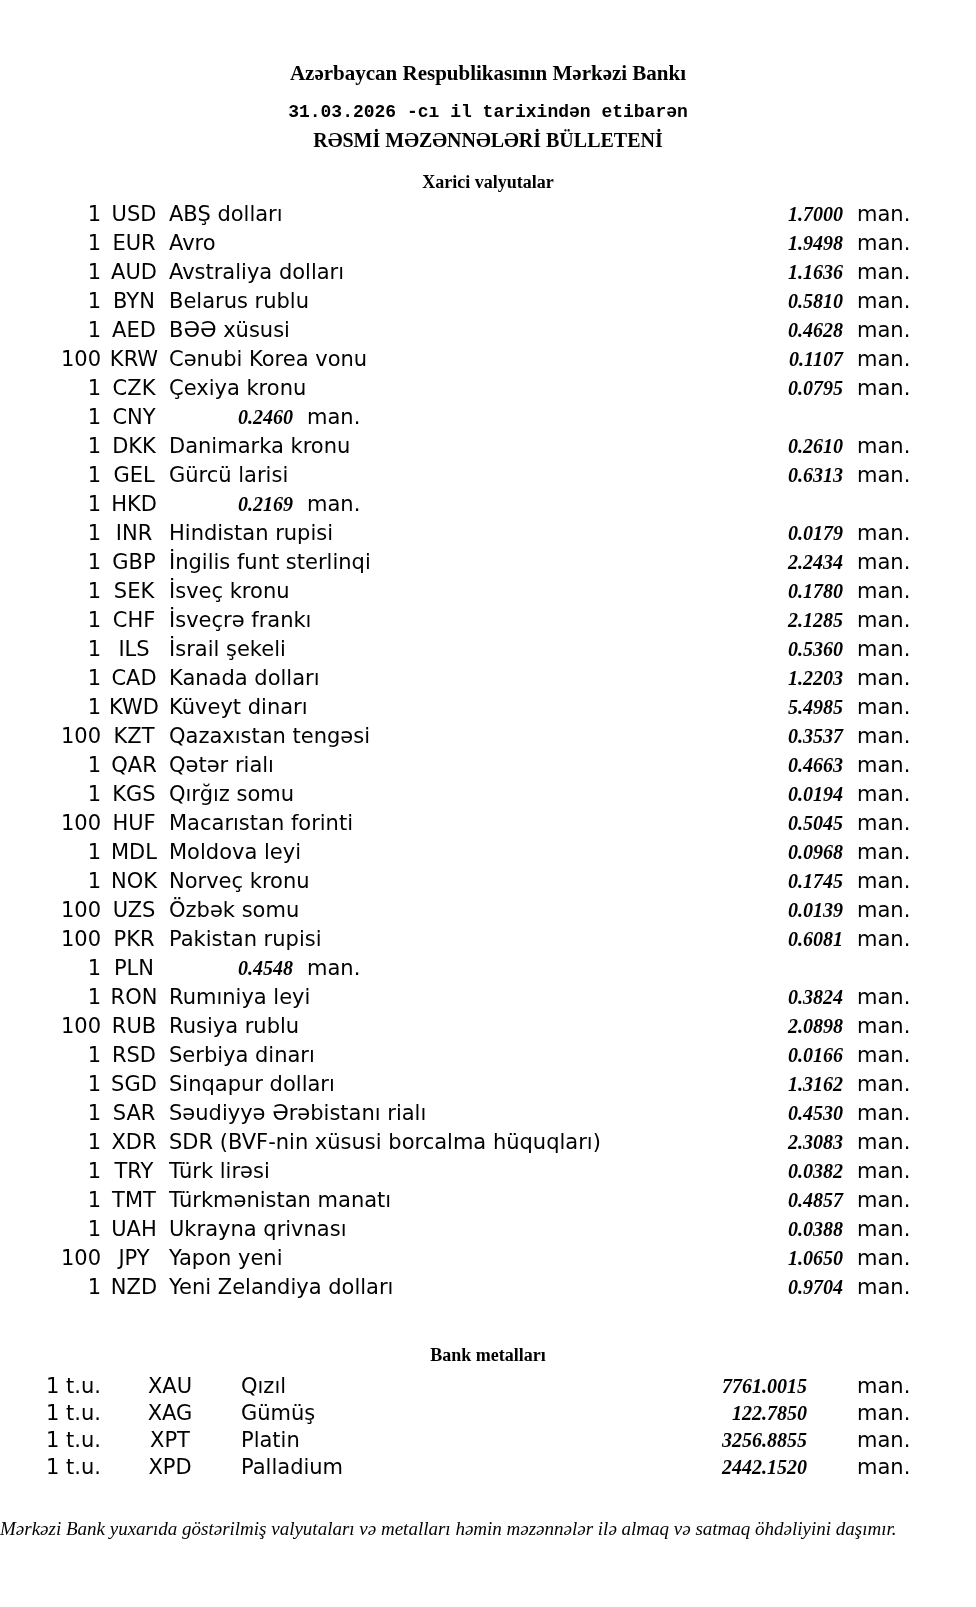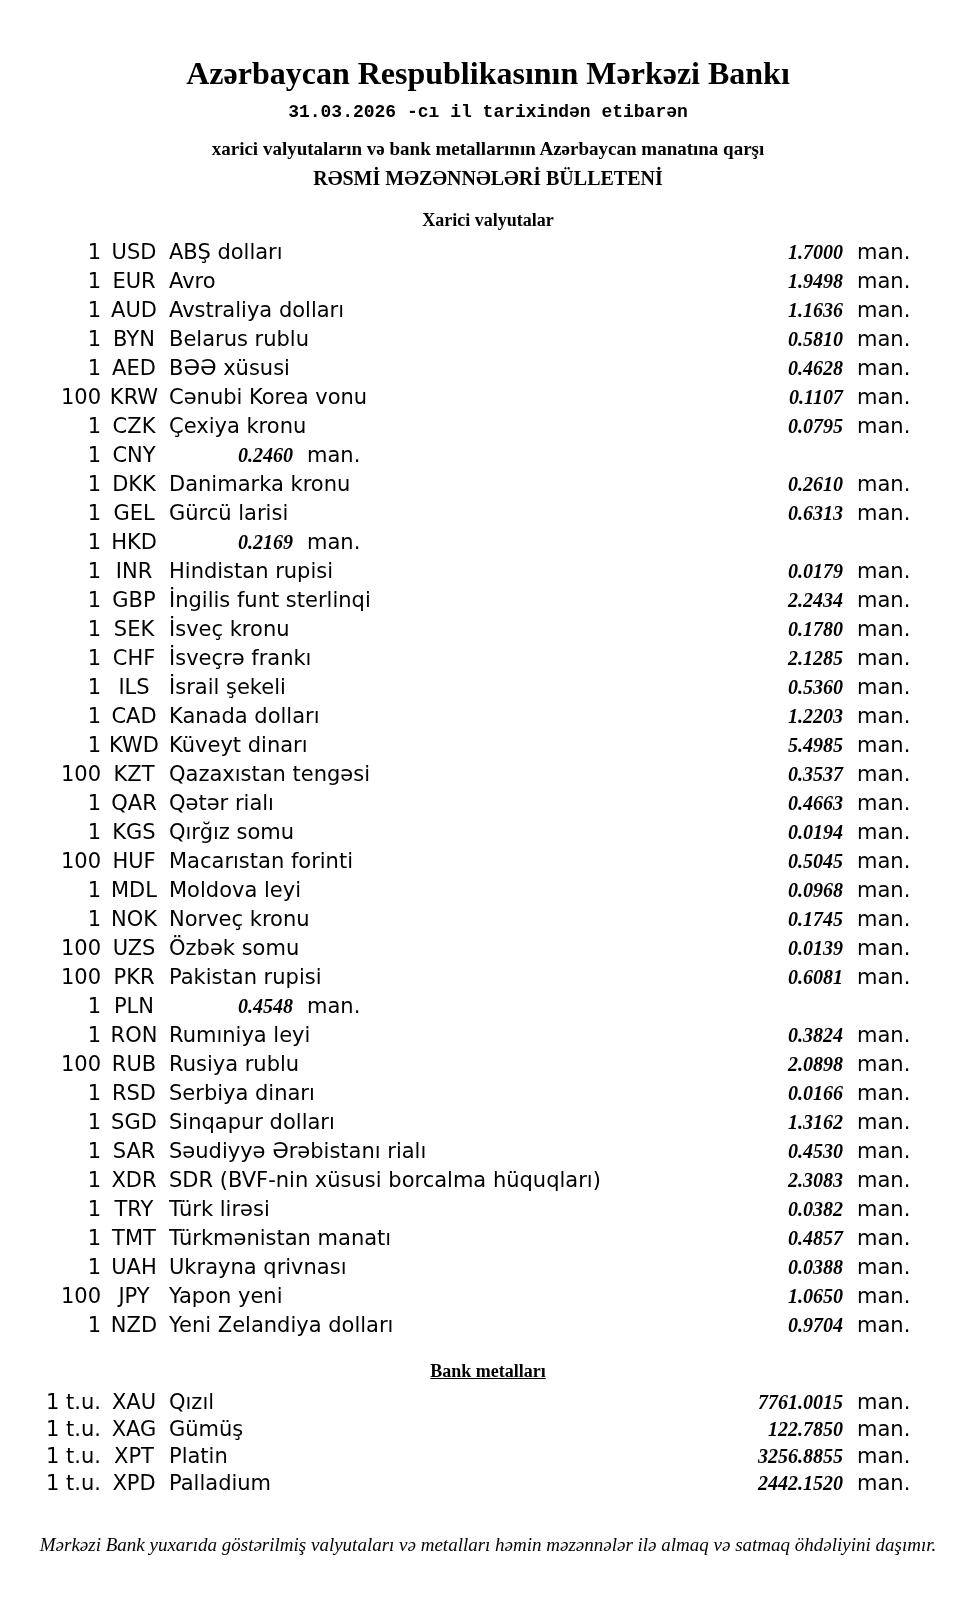--- a/index.html
+++ b/index.html
@@ -14,21 +14,21 @@
     height: 1607px;
     background: #ffffff;
     overflow: hidden;
     font-family: "DejaVu Sans", "Liberation Sans", sans-serif;
   }
   .bank-title {
     margin: 57px 0 0 0;
     text-align: center;
     font-family: "Liberation Serif", serif;
     font-weight: bold;
-    font-size: 32px;
+    font-size: 21px;
     line-height: 32px;
   }
   .date-line {
     margin-top: 12px;
     text-align: center;
     font-family: Liberation Mono, monospace;
     font-weight: bold;
     font-size: 18px;
     line-height: 22px;
   }
@@ -49,34 +49,35 @@
     line-height: 24px;
   }
   .section-title {
     text-align: center;
     font-family: "Liberation Serif", serif;
     font-weight: bold;
     font-size: 18px;
     line-height: 23px;
   }
   .section-title.currencies { margin-top: 19px; }
-  .section-title.metals { margin-top: 20px; text-decoration: underline; }
+  .section-title.metals { margin-top: 42px; }
   .rate-table { width: 976px; }
   .rate-table.currencies { margin-top: 6px; }
   .rate-table.metals { margin-top: 6px; }
   .row {
     display: flex;
     align-items: baseline;
     line-height: 29px;
     height: 29px;
     font-size: 21px;
   }
   .rate-table.metals .row {
     line-height: 27px;
     height: 27px;
+    gap: 36px;
   }
   .qty {
     width: 101px;
     text-align: right;
     flex: 0 0 auto;
   }
   .code {
     width: 58px;
     margin-left: 4px;
     text-align: center;
@@ -98,37 +99,36 @@
     font-size: 20px;
   }
   .unit {
     width: 119px;
     margin-left: 14px;
     text-align: left;
     flex: 0 0 auto;
   }
   .footer-note {
     margin-top: 36px;
-    text-align: center;
+    text-align: left;
     font-family: "Liberation Serif", serif;
     font-style: italic;
     font-size: 19px;
     line-height: 24px;
   }
 </style>
 </head>
 <body>
 
 <div class="page">
 
   <div class="bank-title">Azərbaycan Respublikasının Mərkəzi Bankı</div>
 
   <div class="date-line">31.03.2026 -cı il tarixindən etibarən</div>
 
-  <div class="subtitle-1">xarici valyutaların və bank metallarının Azərbaycan manatına qarşı</div>
 
   <div class="subtitle-2">RƏSMİ MƏZƏNNƏLƏRİ BÜLLETENİ</div>
 
   <div class="section-title currencies">Xarici valyutalar</div>
 
   <div class="rate-table currencies" id="currency-table">
       <div class="row">
         <span class="qty">1</span>
         <span class="code">USD</span>
         <span class="name">ABŞ dolları</span>

